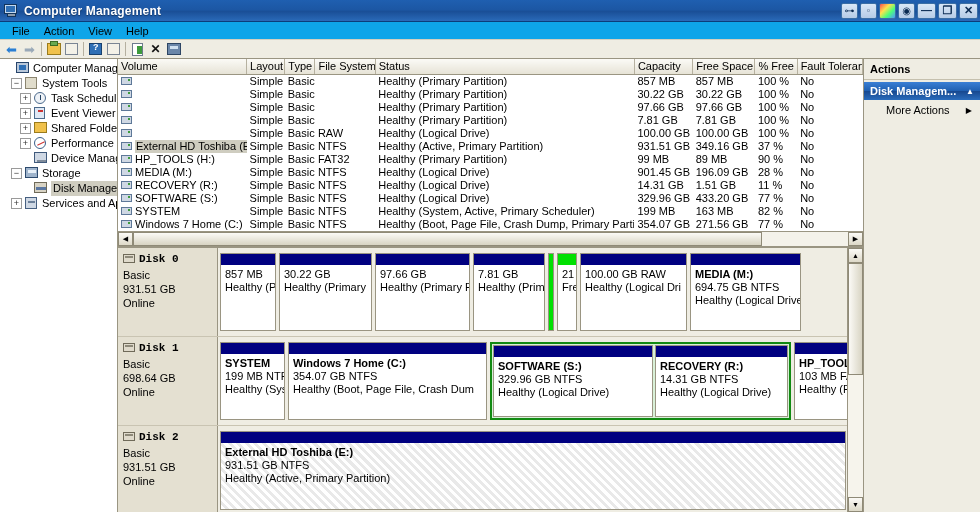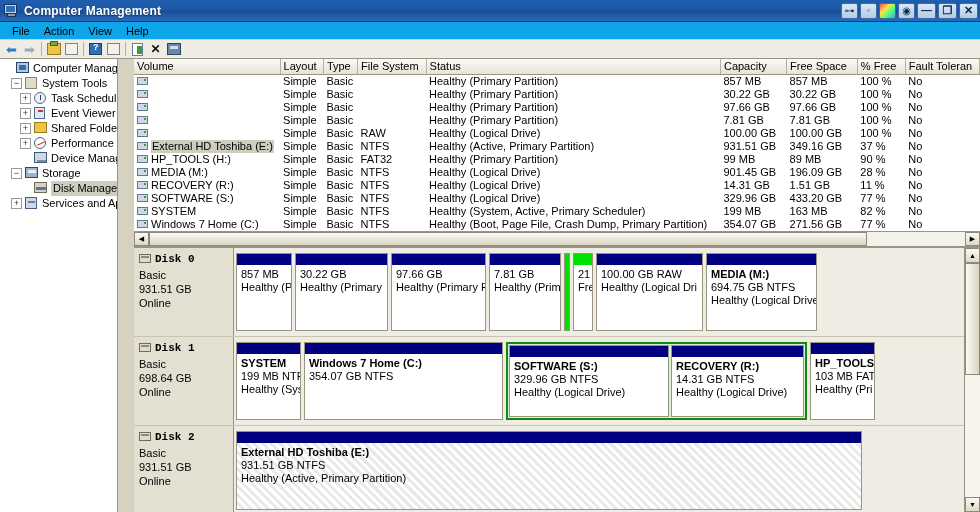--- a/index.html
+++ b/index.html
@@ -61,21 +61,21 @@
   .ico-folder:after{content:"";position:absolute;left:2px;top:-3px;width:6px;height:3px;background:#6aa84f;border:1px solid #3c6b25;}
   .ico-page{width:11px;height:13px;background:#fff;border:1px solid #6d7b8d;position:relative;}
   .ico-page:after{content:"";position:absolute;left:4px;top:2px;width:5px;height:8px;background:#3d9b3d;}
   .ico-x{color:#111;font-weight:bold;font-size:12px;}
   .ico-disk{width:14px;height:12px;background:#6a86a8;border:1px solid #2d4563;position:relative;}
   .ico-disk:after{content:"";position:absolute;left:2px;top:2px;width:8px;height:3px;background:#cfe0f0;}
 
   
   .main{display:flex;height:calc(512px - 22px - 18px - 19px);}
   .pane-tree{width:118px;background:#fff;border-right:1px solid #9a9582;overflow:hidden;flex:0 0 auto;}
-  .pane-center{flex:1;display:flex;flex-direction:column;background:#efede3;overflow:hidden;min-width:0;margin-left:16px;}
+  .pane-center{flex:1;display:flex;flex-direction:column;background:#efede3;overflow:hidden;min-width:0;}
   .pane-actions{width:117px;background:#efede3;border-left:1px solid #9a9582;flex:0 0 auto;}
 
   
   .tree{padding:2px 0 0 2px;font-size:11px;line-height:15px;white-space:nowrap;}
   .trow{display:flex;align-items:center;height:15px;}
   .tplus{width:11px;height:11px;border:1px solid #9a9a9a;background:#fff;color:#333;
          font-size:9px;line-height:9px;text-align:center;margin-right:3px;flex:0 0 auto;}
   .tspace{width:14px;flex:0 0 auto;}
   .tico{width:14px;height:13px;margin-right:3px;flex:0 0 auto;position:relative;}
   .ic-comp{width:13px;height:11px;background:#b9c8da;border:1px solid #27456c;}
@@ -625,20 +625,21 @@
                   <div class="pname">SYSTEM</div>
                   <div>199 MB NTFS</div>
                   <div>Healthy (Syst</div>
                 </div>
               </div>
               <div class="part" style="width: 199px;">
                 <div class="bar bar-blue"></div>
                 <div class="body">
                   <div class="pname">Windows 7 Home  (C:)</div>
                   <div>354.07 GB NTFS</div>
+                  <div>Healthy (Boot, Page File, Crash Dum</div>
                 </div>
               </div>
               <div class="ext-group">
                 <div class="part" style="width: 160px;">
                   <div class="bar bar-blue"></div>
                   <div class="body">
                     <div class="pname">SOFTWARE  (S:)</div>
                     <div>329.96 GB NTFS</div>
                     <div>Healthy (Logical Drive)</div>
                   </div>
@@ -688,14 +689,25 @@
         <div class="vs-btn">▲</div>
         <div class="vs-track">
           <div class="vs-thumb"></div>
         </div>
         <div class="vs-btn">▼</div>
       </div>
     </div>
 
   </div>
 
+  <div class="pane-actions">
+    <div class="act-title">Actions</div>
+    <div class="act-head">
+      <span>Disk Managem...</span>
+      <span class="caret">▲</span>
+    </div>
+    <div class="act-item">
+      <span>More Actions</span>
+      <span class="caret">▶</span>
+    </div>
+  </div>
 
 </div>
 
 </body></html>

